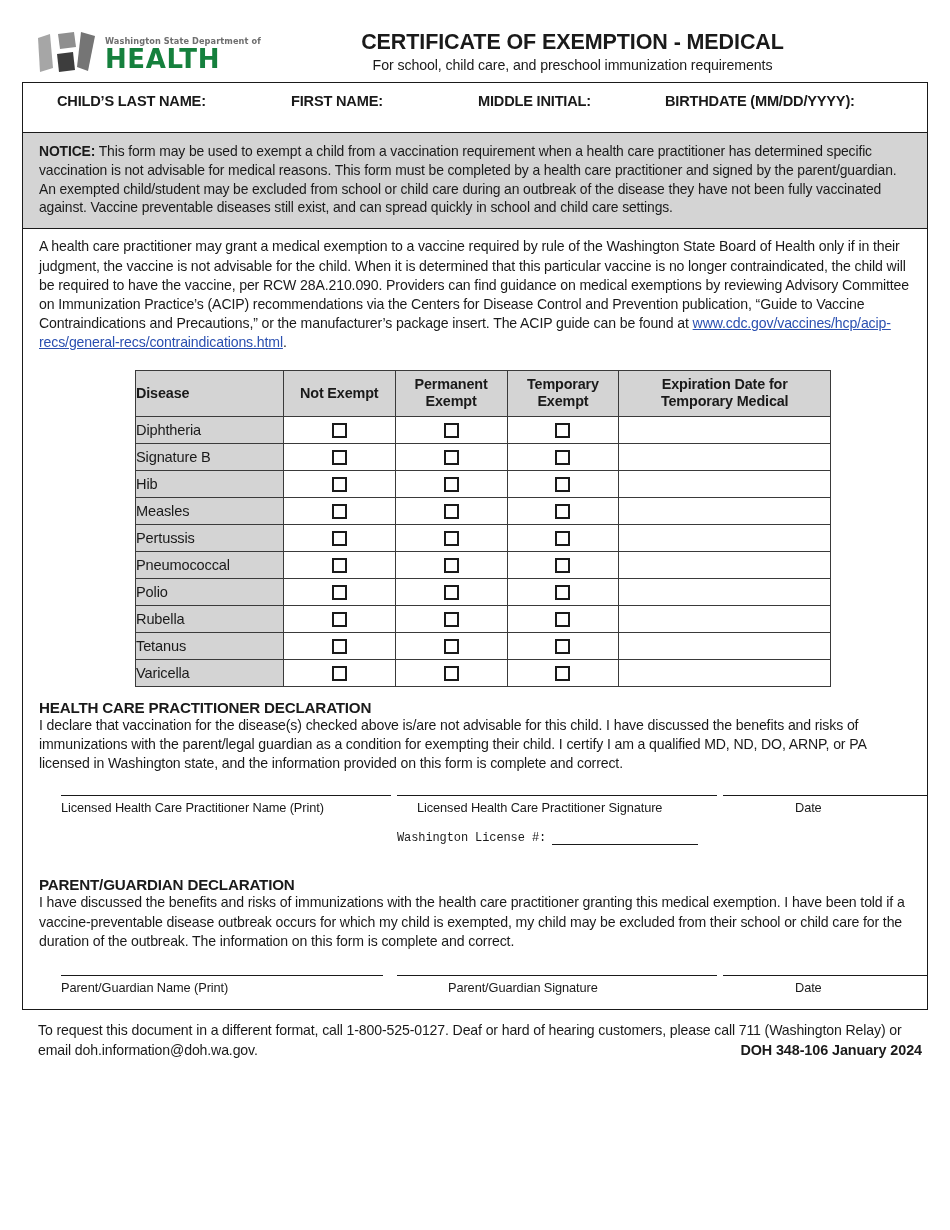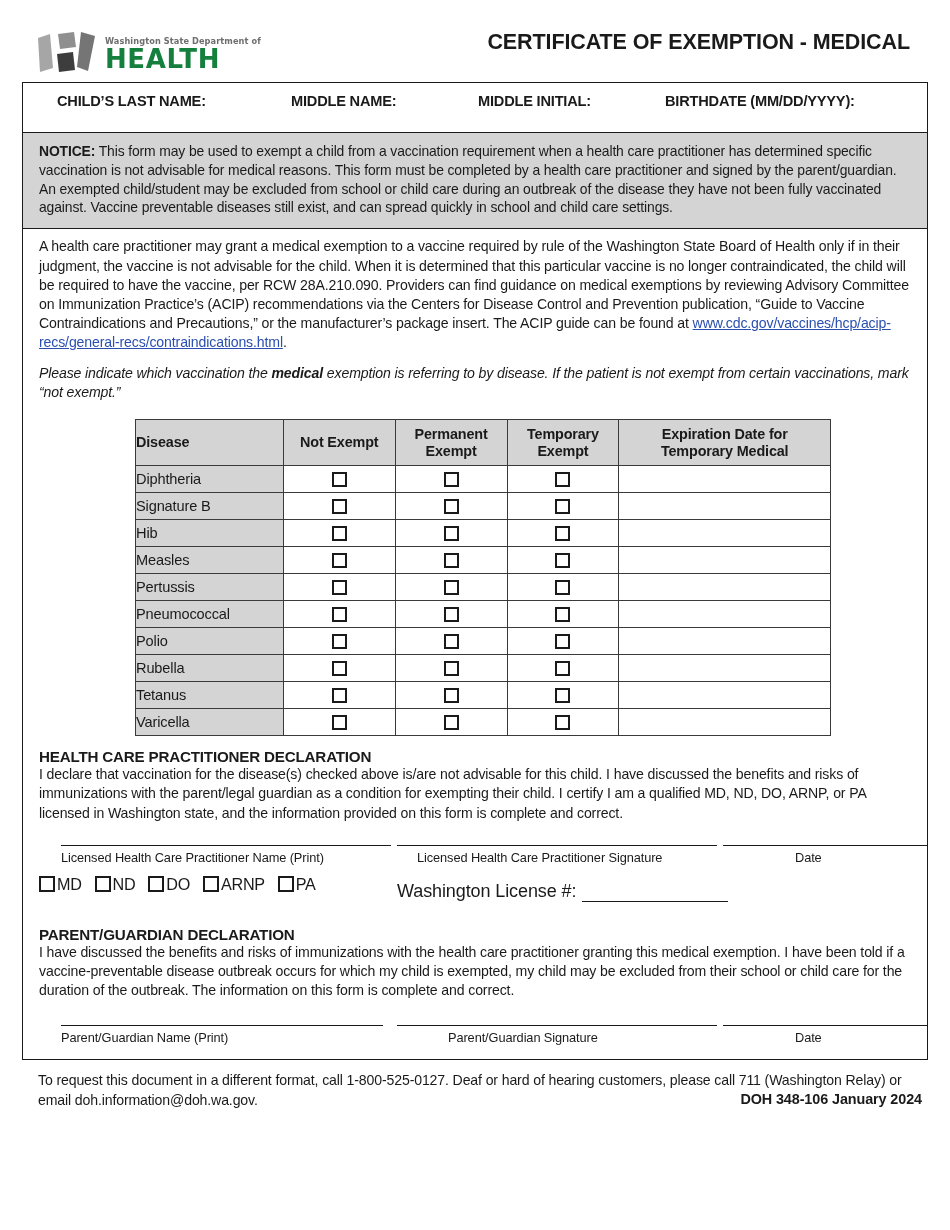--- a/index.html
+++ b/index.html
@@ -39,21 +39,21 @@
     white-space: nowrap;
   }
   .logo-health {
     font-size: 26px;
     font-weight: bold;
     color: #15803d;
     letter-spacing: 0.6px;
     line-height: 1.02;
     font-family: "DejaVu Sans", sans-serif;
   }
-  .title-block { flex: 1; text-align: right; padding-right: 40px; }
+  .title-block { flex: 1; text-align: center; padding-right: 40px; }
   .doc-title {
     font-size: 21.5px;
     font-weight: bold;
     letter-spacing: -0.1px;
     color: #1a1a1a;
     line-height: 1.12;
   }
   .doc-subtitle {
     font-size: 14.2px;
     color: #1a1a1a;
@@ -202,21 +202,21 @@
   }
   .cred .cbox { width: 16px; height: 16px; }
 
   .lic-row {
     position: absolute;
     left: 374px; top: 44px;
     display: flex;
     align-items: flex-end;
     gap: 6px;
   }
-  .lic-label { font-size: 18px; letter-spacing: -0.1px; }
+  .lic-label { font-size: 12px; letter-spacing: -0.1px; font-family: Liberation Mono, monospace; }
   .lic-blank {
     width: 146px;
     border-bottom: 1.8px solid #1a1a1a;
     height: 13px;
   }
 
   .parent-sig { position: relative; height: 48px; margin-top: 10px; }
 
   
   .footer {
@@ -247,39 +247,39 @@
       <polygon points="21,24 37,22 39,40 23,42" fill="#3d3d3d"></polygon>
       <polygon points="45,2 59,6 52,41 41,37" fill="#757575"></polygon>
     </svg>
     <div class="logo-words">
       <div class="logo-top">Washington State Department of</div>
       <div class="logo-health">HEALTH</div>
     </div>
   </div>
   <div class="title-block">
     <div class="doc-title">CERTIFICATE OF EXEMPTION - MEDICAL</div>
+    <div class="doc-subtitle">For school, child care, and preschool immunization requirements</div>
   </div>
 </div>
 
 <div class="form-frame">
 
   <div class="child-row">
     <span class="lbl l1">CHILD’S LAST NAME:</span>
-    <span class="lbl l2">MIDDLE NAME:</span>
+    <span class="lbl l2">FIRST NAME:</span>
     <span class="lbl l3">MIDDLE INITIAL:</span>
     <span class="lbl l4">BIRTHDATE (MM/DD/YYYY):</span>
   </div>
 
   <div class="notice">
     <b>NOTICE:</b><span> This form may be used to exempt a child from a vaccination requirement when a health care practitioner has determined specific vaccination is not advisable for medical reasons. This form must be completed by a health care practitioner and signed by the parent/guardian. An exempted child/student may be excluded from school or child care during an outbreak of the disease they have not been fully vaccinated against. Vaccine preventable diseases still exist, and can spread quickly in school and child care settings.</span>
   </div>
 
   <div class="section-pad">
     <div class="body-text"><span>A health care practitioner may grant a medical exemption to a vaccine required by rule of the Washington State Board of Health only if in their judgment, the vaccine is not advisable for the child. When it is determined that this particular vaccine is no longer contraindicated, the child will be required to have the vaccine, per RCW 28A.210.090. Providers can find guidance on medical exemptions by reviewing Advisory Committee on Immunization Practice’s (ACIP) recommendations via the Centers for Disease Control and Prevention publication, “Guide to Vaccine Contraindications and Precautions,” or the manufacturer’s package insert. The ACIP guide can be found at </span><a class="link" href="#">www.cdc.gov/vaccines/hcp/acip-recs/general-recs/contraindications.html</a><span>.</span></div>
-    <div class="italic-note"><span>Please indicate which vaccination the </span><b>medical</b><span> exemption is referring to by disease. If the patient is not exempt from certain vaccinations, mark “not exempt.”</span></div>
   </div>
 
   <div class="table-wrap">
     <table class="diseases">
       <thead>
         <tr>
           <th class="c-disease">Disease</th>
           <th class="c-not">Not Exempt</th>
           <th class="c-perm">
             <div>Permanent</div>
@@ -378,42 +378,20 @@
   <div class="sig-area">
     <div class="sig-line" style="left:38px; width:330px; top:8px;"></div>
     <div class="sig-cap" style="left:38px; top:13px;">Licensed Health Care Practitioner Name (Print)</div>
 
     <div class="sig-line" style="left:374px; width:320px; top:8px;"></div>
     <div class="sig-cap" style="left:394px; top:13px;">Licensed Health Care Practitioner Signature</div>
 
     <div class="sig-line" style="left:700px; width:205px; top:8px;"></div>
     <div class="sig-cap" style="left:772px; top:13px;">Date</div>
 
-    <div class="cred-row" id="cred-row">
-        <span class="cred">
-          <span class="cbox"></span>
-          <span>MD</span>
-        </span>
-        <span class="cred">
-          <span class="cbox"></span>
-          <span>ND</span>
-        </span>
-        <span class="cred">
-          <span class="cbox"></span>
-          <span>DO</span>
-        </span>
-        <span class="cred">
-          <span class="cbox"></span>
-          <span>ARNP</span>
-        </span>
-        <span class="cred">
-          <span class="cbox"></span>
-          <span>PA</span>
-        </span>
-      </div>
 
     <div class="lic-row">
       <span class="lic-label">Washington License #:</span>
       <span class="lic-blank"></span>
     </div>
   </div>
 
   <div class="decl-block">
     <div class="decl-head">PARENT/GUARDIAN DECLARATION</div>
     <div class="body-text">I have discussed the benefits and risks of immunizations with the health care practitioner granting this medical exemption. I have been told if a vaccine-preventable disease outbreak occurs for which my child is exempted, my child may be excluded from their school or child care for the duration of the outbreak. The information on this form is complete and correct.</div>

